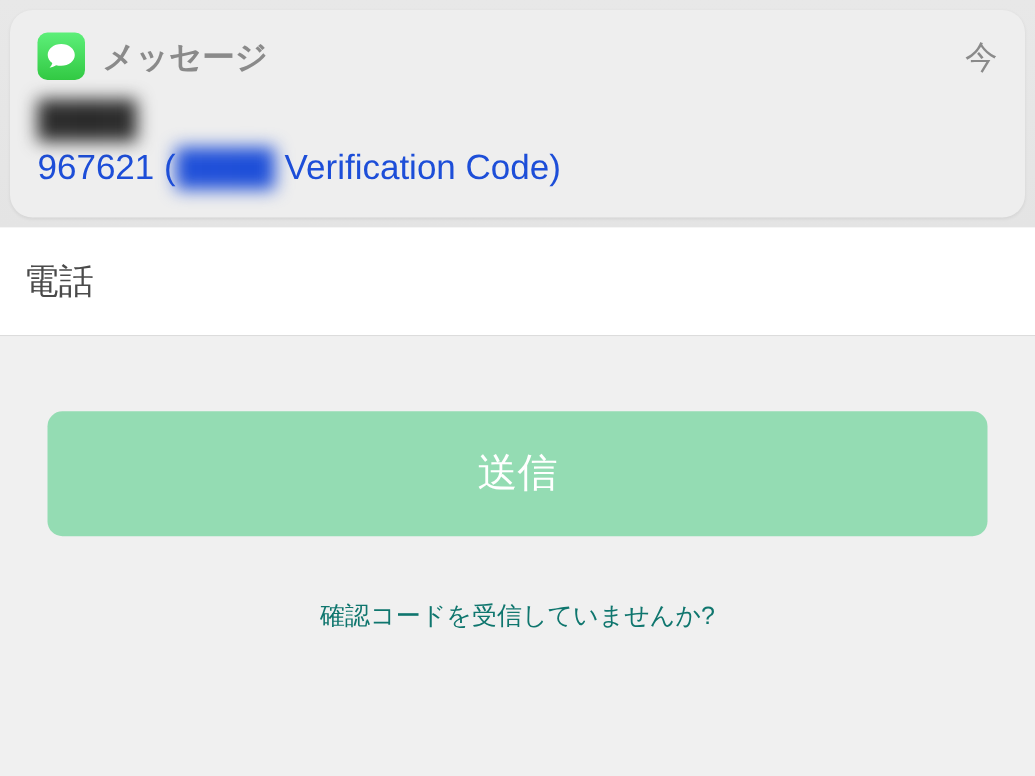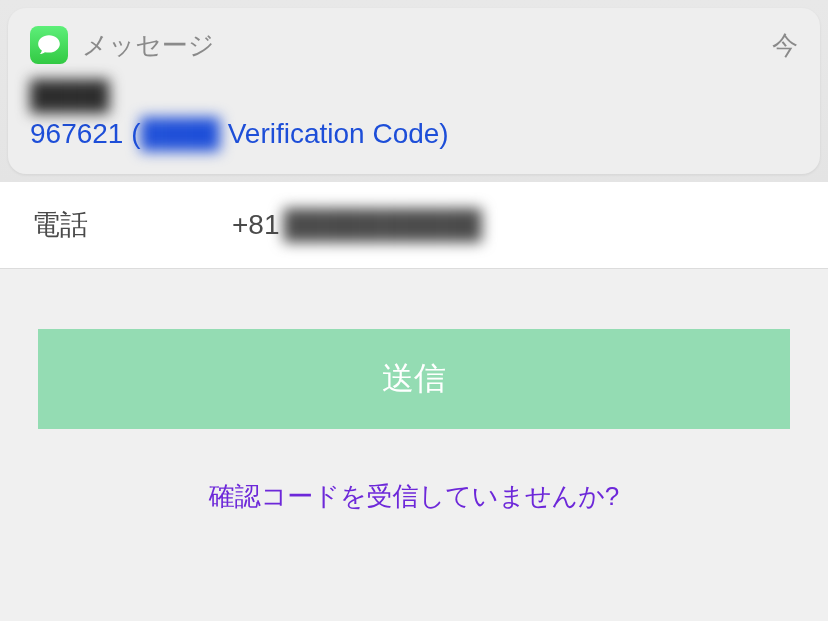--- a/index.html
+++ b/index.html
@@ -40,21 +40,21 @@
       margin-right: 14px;
     }
     .messages-icon svg {
       width: 26px;
       height: 26px;
       fill: white;
     }
     .notification-app-name {
       color: #8a8a8a;
       font-size: 26px;
-      font-weight: 400;
+      font-weight: 700;
       flex: 1;
     }
     .notification-time {
       color: #8a8a8a;
       font-size: 26px;
       font-weight: 400;
     }
     .notification-sender {
       color: #2a2a2a;
       font-size: 28px;
@@ -70,22 +70,23 @@
     }
     .blur-text {
       filter: blur(7px);
       display: inline-block;
     }
     .form-area {
       background: #ffffff;
     }
     .form-row {
       display: flex;
-      padding: 24px 32px;
+      padding: 24px 19px;
       border-bottom: 1px solid #dcdcdc;
+      gap: 28px;
     }
     .form-label {
       color: #4a4a4a;
       font-size: 28px;
       width: 200px;
       font-weight: 400;
     }
     .form-value {
       color: #4a4a4a;
       font-size: 28px;
@@ -125,29 +126,29 @@
       padding: 60px 38px 30px 38px;
     }
     .submit-button {
       width: 100%;
       background: #94dcb3;
       color: #ffffff;
       border: none;
       padding: 28px;
       font-size: 32px;
       font-weight: 400;
-      border-radius: 0;
+      border-radius: 12px;
       cursor: pointer;
       font-family: Liberation Serif, serif;
     }
     .resend-link {
       display: block;
       text-align: center;
-      color: #6d28d9;
-      font-size: 26px;
+      color: #0f766e;
+      font-size: 20px;
       margin-top: 50px;
       text-decoration: none;
     }
   </style>
 </head>
 <body>
 
 <div class="notification-area">
   <div class="notification">
     <div class="notification-header">
@@ -164,23 +165,19 @@
     </div>
     <div class="notification-body">
       <span>967621 (</span><span class="blur-text">████</span><span> Verification Code)</span>
     </div>
   </div>
 </div>
 
 <div class="form-area">
   <div class="form-row">
     <div class="form-label">電話</div>
-    <div class="form-value">
-      <span>+81</span>
-        <span class="phone-blur">██████████</span>
-    </div>
   </div>
 </div>
 
 <div class="bottom-area">
   <button class="submit-button">送信</button>
   <a href="#" class="resend-link">確認コードを受信していませんか?</a>
 </div>
 
 </body></html>

